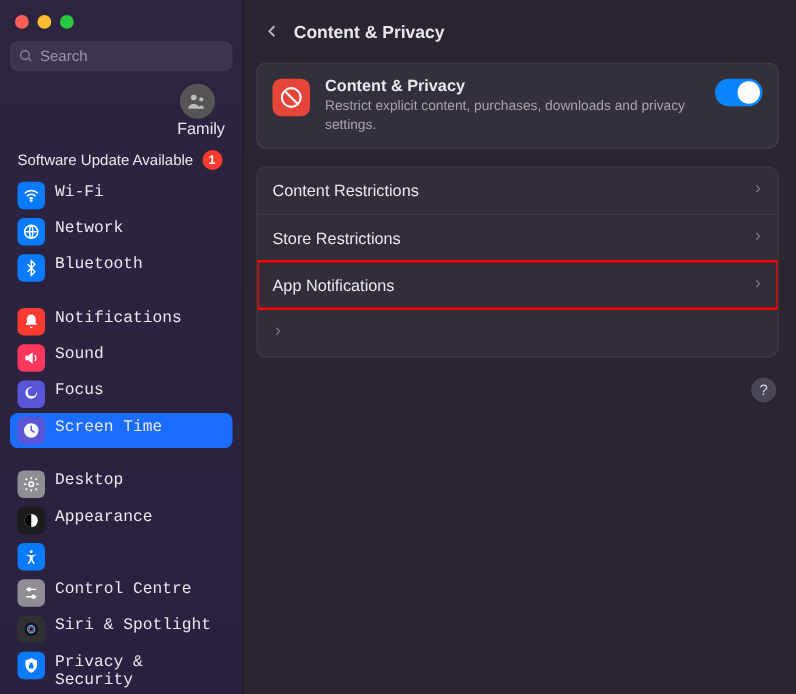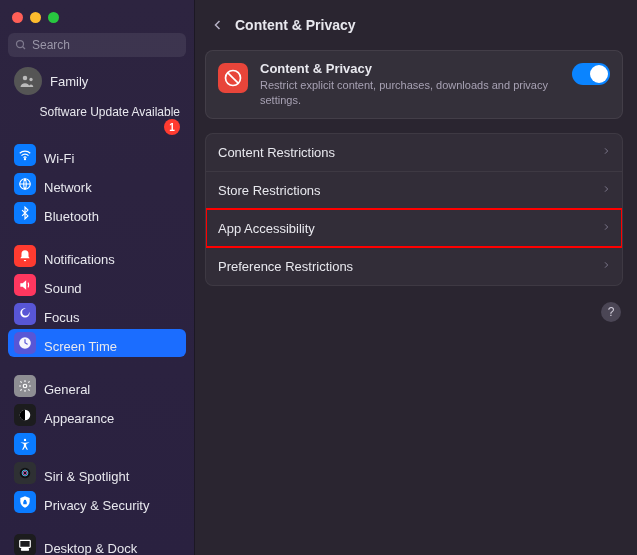--- a/index.html
+++ b/index.html
@@ -35,49 +35,50 @@
   color: #9a96a8;
 }
 .search svg { flex: 0 0 auto; margin-right: 5px; opacity: .7; }
 .search input {
   background: transparent; border: none; outline: none;
   color: #e8e8ee; font-size: 12px; width: 100%;
 }
 .search input::placeholder { color: #9a96a8; }
 .sb-scroll { flex: 1; overflow-y: auto; padding: 0 8px 8px 8px; }
 .sb-item {
-  display: flex; align-items: flex-end;
+  display: flex; align-items: flex-start;
   padding: 3px 6px; border-radius: 6px;
   margin-bottom: 1px; cursor: pointer;
   color: #e8e8ee;
+  font-family: Liberation Mono, monospace;
 }
 .sb-item.selected { background: #1b6dff; }
 .sb-icon {
   width: 22px; height: 22px; border-radius: 5px;
   display: flex; align-items: center; justify-content: center;
   margin-right: 8px; flex: 0 0 auto;
   color: #fff;
 }
 .sb-label { font-size: 13px; flex: 1; }
 .sb-spacer { height: 14px; }
 .update-row {
-  display: flex; align-items: flex-end;
+  display: flex; align-items: center;
   padding: 4px 14px 6px 14px;
-  color: #e8e8ee; font-size: 12px; flex-direction: column;
+  color: #e8e8ee; font-size: 12px;
 }
 .badge {
   background: #ff3b30; color: #fff;
   width: 16px; height: 16px; border-radius: 8px;
   display: flex; align-items: center; justify-content: center;
   font-size: 10px; margin-left: 7px; font-weight: 600;
 }
 .family-row {
-  display: flex; align-items: center;
+  display: flex; align-items: flex-end;
   padding: 2px 6px; border-radius: 6px;
-  margin: 0 8px 4px 8px; cursor: pointer;
+  margin: 0 8px 4px 8px; cursor: pointer; flex-direction: column;
 }
 .avatar {
   width: 28px; height: 28px; border-radius: 14px;
   background: #555; margin-right: 8px;
   display: flex; align-items: center; justify-content: center;
   color: #bbb;
 }
 .main {
   flex: 1; height: 100%;
   background: #2a2530;
@@ -247,38 +248,49 @@
         <span class="sb-label">Screen Time</span>
       </div>
       <div class="sb-spacer"></div>
       <div class="sb-item">
         <div class="sb-icon" style="background:#8e8e93">
           <svg width="14" height="14" viewBox="0 0 24 24" fill="none" stroke="#fff" stroke-width="2">
             <circle cx="12" cy="12" r="3"></circle>
             <path d="M12 2v3M12 19v3M4.2 4.2l2 2M17.8 17.8l2 2M2 12h3M19 12h3M4.2 19.8l2-2M17.8 6.2l2-2"></path>
           </svg>
         </div>
-        <span class="sb-label">General</span>
+        <span class="sb-label">Desktop</span>
       </div>
       <div class="sb-item">
         <div class="sb-icon" style="background:#1c1c1e">
           <svg width="14" height="14" viewBox="0 0 24 24" fill="#fff">
             <circle cx="12" cy="12" r="9"></circle>
             <path d="M12 3a9 9 0 000 18z" fill="#000"></path>
           </svg>
         </div>
         <span class="sb-label">Appearance</span>
       </div>
       <div class="sb-item">
         <div class="sb-icon" style="background:#0a7bff">
           <svg width="14" height="14" viewBox="0 0 24 24" fill="#fff">
             <circle cx="12" cy="5" r="2"></circle>
             <path d="M4 9l8 1 8-1-6 3v4l3 6h-2l-3-5-3 5H7l3-6v-4z"></path>
           </svg>
         </div>
+      </div>
+      <div class="sb-item">
+        <div class="sb-icon" style="background:#8e8e93">
+          <svg width="14" height="14" viewBox="0 0 24 24" fill="none" stroke="#fff" stroke-width="2">
+            <line x1="5" y1="7" x2="19" y2="7"></line>
+            <circle cx="9" cy="7" r="2" fill="#fff"></circle>
+            <line x1="5" y1="17" x2="19" y2="17"></line>
+            <circle cx="15" cy="17" r="2" fill="#fff"></circle>
+          </svg>
+        </div>
+        <span class="sb-label">Control Centre</span>
       </div>
       <div class="sb-item">
         <div class="sb-icon" style="background:#2e3033">
           <svg width="14" height="14" viewBox="0 0 24 24" fill="none">
             <circle cx="12" cy="12" r="9" fill="#101012"></circle>
             <circle cx="12" cy="12" r="5" stroke="#4fd1ff" stroke-width="1.5"></circle>
             <circle cx="12" cy="12" r="3" stroke="#ff6ad5" stroke-width="1.2"></circle>
           </svg>
         </div>
         <span class="sb-label">Siri &amp; Spotlight</span>
@@ -336,27 +348,26 @@
             <polyline points="9 4 17 12 9 20"></polyline>
           </svg></span>
       </div>
       <div class="row">
         <span class="row-label">Store Restrictions</span>
         <span class="chev"><svg width="8" height="12" viewBox="0 0 24 24" fill="none" stroke="currentColor" stroke-width="3">
             <polyline points="9 4 17 12 9 20"></polyline>
           </svg></span>
       </div>
       <div class="row highlight">
-        <span class="row-label">App Accessibility</span>
+        <span class="row-label">App Notifications</span>
         <span class="chev"><svg width="8" height="12" viewBox="0 0 24 24" fill="none" stroke="currentColor" stroke-width="3">
             <polyline points="9 4 17 12 9 20"></polyline>
           </svg></span>
       </div>
       <div class="row">
-        <span class="row-label">Preference Restrictions</span>
         <span class="chev"><svg width="8" height="12" viewBox="0 0 24 24" fill="none" stroke="currentColor" stroke-width="3">
             <polyline points="9 4 17 12 9 20"></polyline>
           </svg></span>
       </div>
     </div>
 
   <div class="help">?</div>
 </div>
 
 </body></html>

